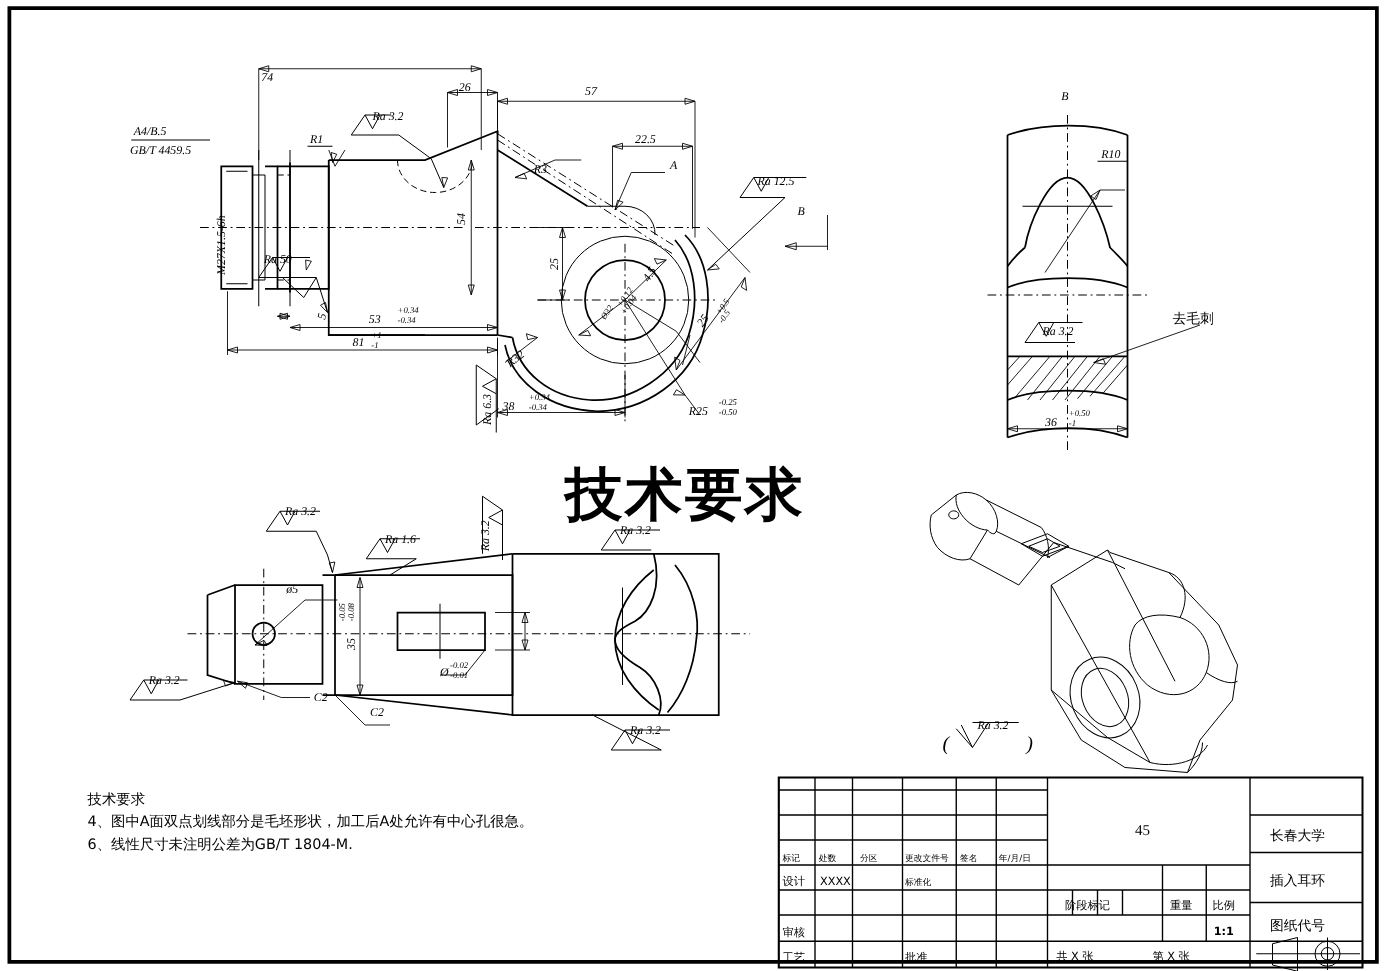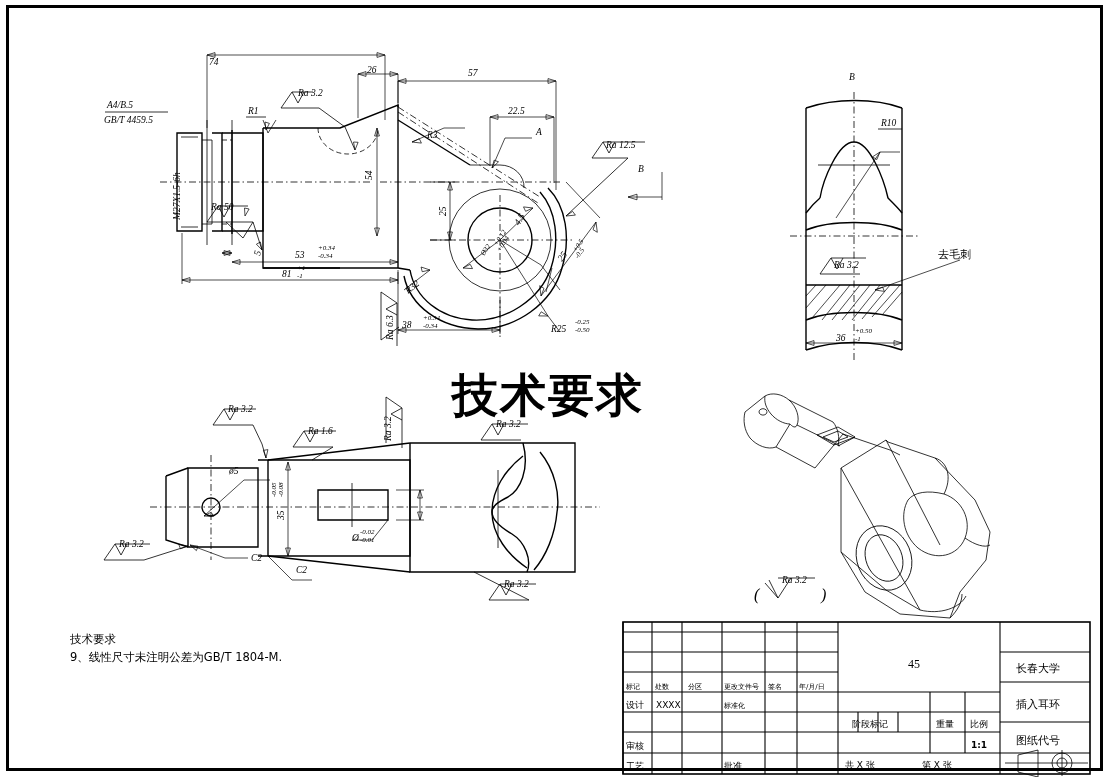--- a/index.html
+++ b/index.html
@@ -430,21 +430,22 @@
     <text class="t" x="782" y="583">Ra 3.2</text>
     <text class="t" x="821" y="600" style="font-size:16px">)</text>
   </svg>
 
   <div style="position:absolute;left:452px;top:365px;">
     <span class="wm">技术要求</span>
   </div>
 
   <div style="position:absolute;left:70px;top:630px;line-height:18px;">
     <div class="notes">技术要求</div>
-    <div class="notes">9、线性尺寸未注明公差为GB/T 1804-M.</div>
+    <div class="notes">4、图中A面双点划线部分是毛坯形状，加工后A处允许有中心孔很急。</div>
+    <div class="notes">6、线性尺寸未注明公差为GB/T 1804-M.</div>
   </div>
 
   <svg viewBox="0 0 1110 777">
     <text class="cnt" x="626" y="689">标记</text>
     <text class="cnt" x="655" y="689">处数</text>
     <text class="cnt" x="688" y="689">分区</text>
     <text class="cnt" x="724" y="689">更改文件号</text>
     <text class="cnt" x="768" y="689">签名</text>
     <text class="cnt" x="799" y="689">年/月/日</text>
 

